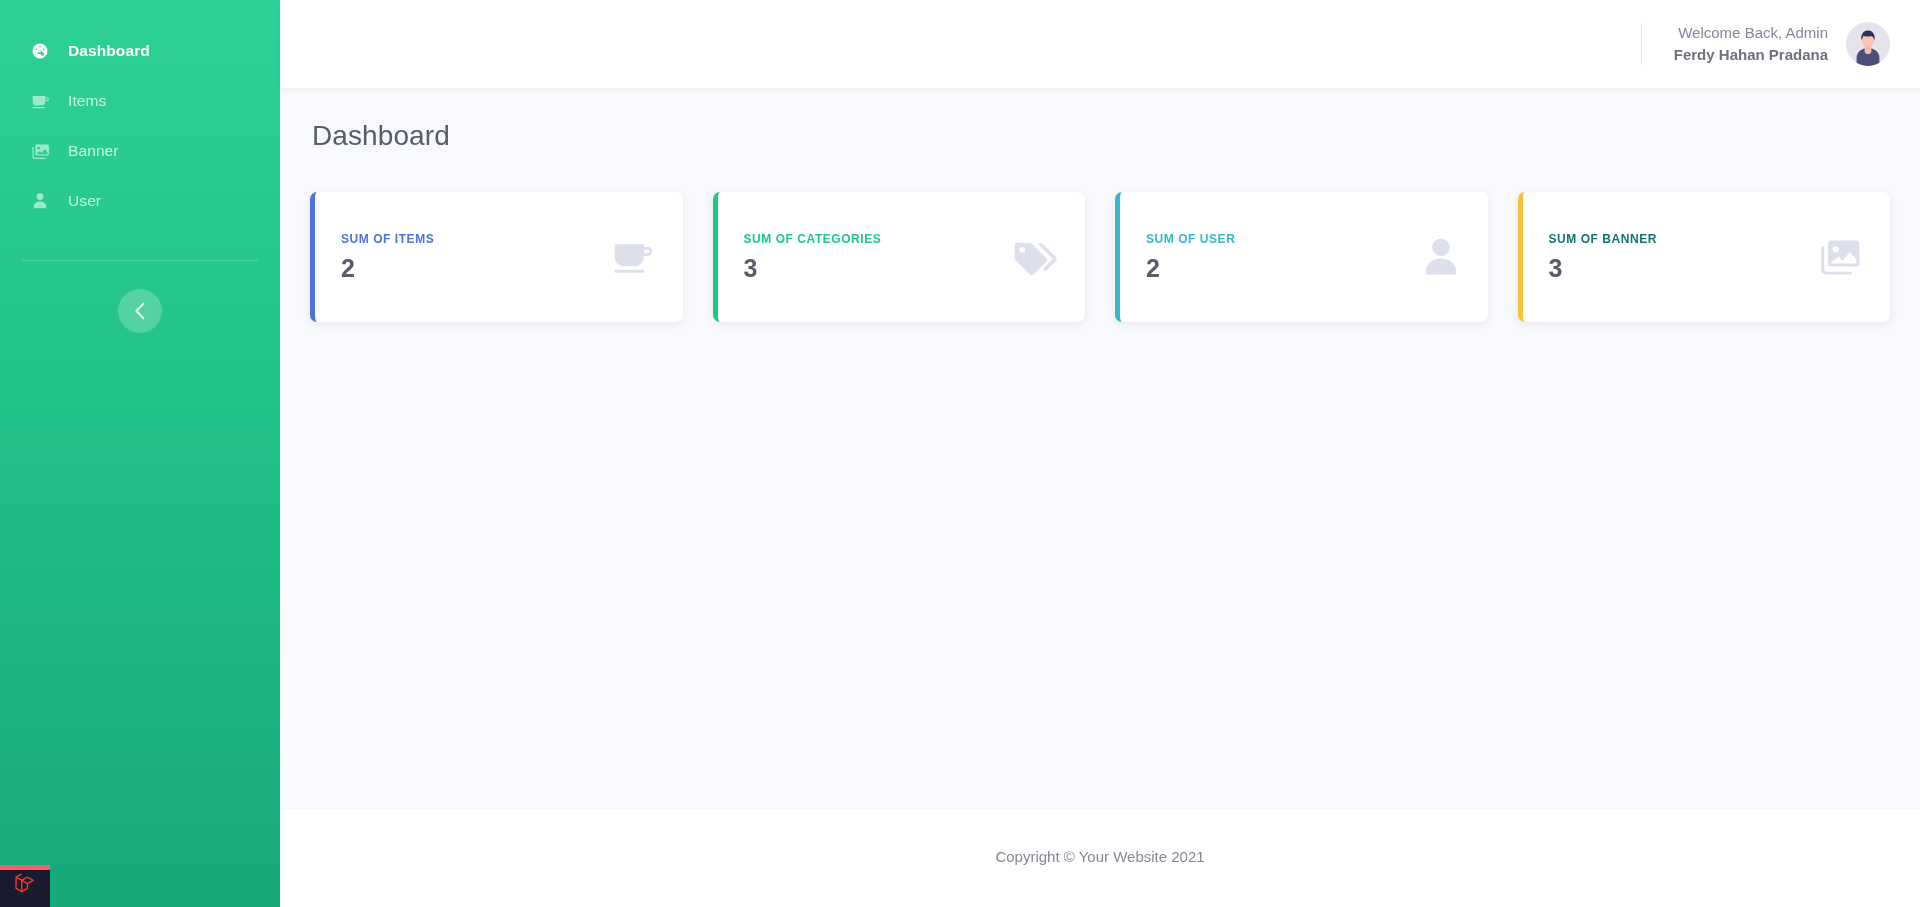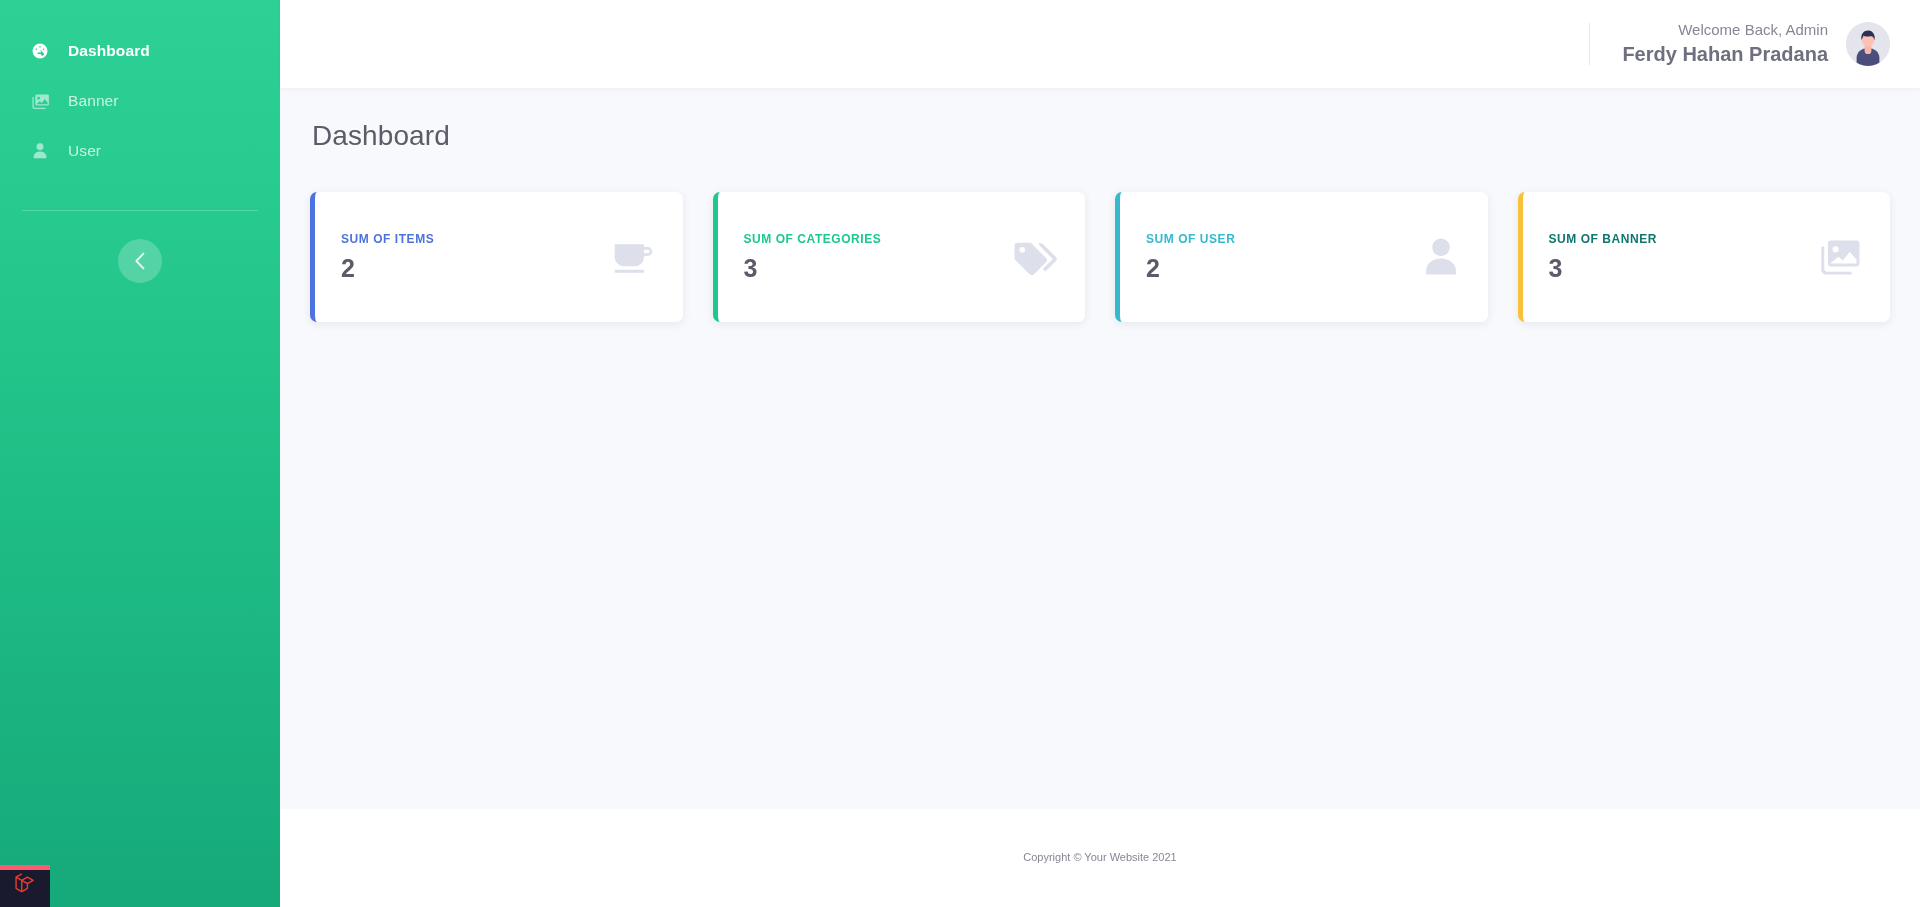--- a/index.html
+++ b/index.html
@@ -170,21 +170,21 @@
     display: flex;
     flex-direction: column;
     align-items: flex-end;
     line-height: 1.45;
   }
   .welcome-line {
     font-size: 15px;
     color: #858796;
   }
   .user-name {
-    font-size: 20px;
+    font-size: 15px;
     color: #6e707e;
     font-weight: bold;
   }
   .avatar {
     width: 44px;
     height: 44px;
     border-radius: 50%;
     background: #e6e7ee;
     overflow: hidden;
     flex: 0 0 44px;
@@ -252,21 +252,21 @@
 
   .footer {
     height: 95px;
     flex: 0 0 95px;
     background: #ffffff;
     display: flex;
     align-items: center;
     justify-content: center;
   }
   .copyright {
-    font-size: 11px;
+    font-size: 15px;
     color: #858796;
   }
 </style>
 </head>
 <body>
 
 <div class="app">
 
   <aside class="sidebar">
 
@@ -275,20 +275,28 @@
 
       <a class="nav-item active">
         <span class="nav-icon">
           <svg width="18" height="18" viewBox="0 0 24 24">
               <path d="M12 2a10 10 0 1 0 0 20 10 10 0 0 0 0-20zm0 3.2a1.1 1.1 0 1 1 0 2.2 1.1 1.1 0 0 1 0-2.2zM7.2 8.6a1.1 1.1 0 1 1 0 2.2 1.1 1.1 0 0 1 0-2.2zm9.6 0a1.1 1.1 0 1 1 0 2.2 1.1 1.1 0 0 1 0-2.2zM12 9.6l4.2 4.6a2.2 2.2 0 1 1-3.3 1.9H9.6a1.1 1.1 0 0 1 0-2.2h3.3c.1-.3.3-.6.5-.8L12 9.6z"></path>
             </svg>
         </span>
         <span class="nav-label">Dashboard</span>
       </a>
 
+      <a class="nav-item">
+        <span class="nav-icon">
+          <svg width="19" height="19" viewBox="0 0 24 24">
+              <path d="M2 5h16v7a5 5 0 0 1-5 5H7a5 5 0 0 1-5-5V5zm16 1.6h2.1a2.4 2.4 0 0 1 0 4.8H18V6.6zm0 1.4v2h2.1a1 1 0 0 0 0-2H18zM2 19h16v1.6H2V19z"></path>
+            </svg>
+        </span>
+        <span class="nav-label">Items</span>
+      </a>
 
 
       <a class="nav-item">
         <span class="nav-icon">
           <svg width="19" height="19" viewBox="0 0 24 24">
               <path d="M7 3h14a1.6 1.6 0 0 1 1.6 1.6v11A1.6 1.6 0 0 1 21 17.2H7a1.6 1.6 0 0 1-1.6-1.6v-11A1.6 1.6 0 0 1 7 3zm2.6 3.1a1.7 1.7 0 1 0 0 3.4 1.7 1.7 0 0 0 0-3.4zM7 15.6h14v-2.3l-3.7-4-3.8 4.6-2.3-2.1L7 15.1v.5zM3.4 6.3v12.1c0 .9.7 1.6 1.6 1.6h13.3v1.6H4.4A2.6 2.6 0 0 1 1.8 19V6.3h1.6z"></path>
             </svg>
         </span>
         <span class="nav-label">Banner</span>
       </a>

